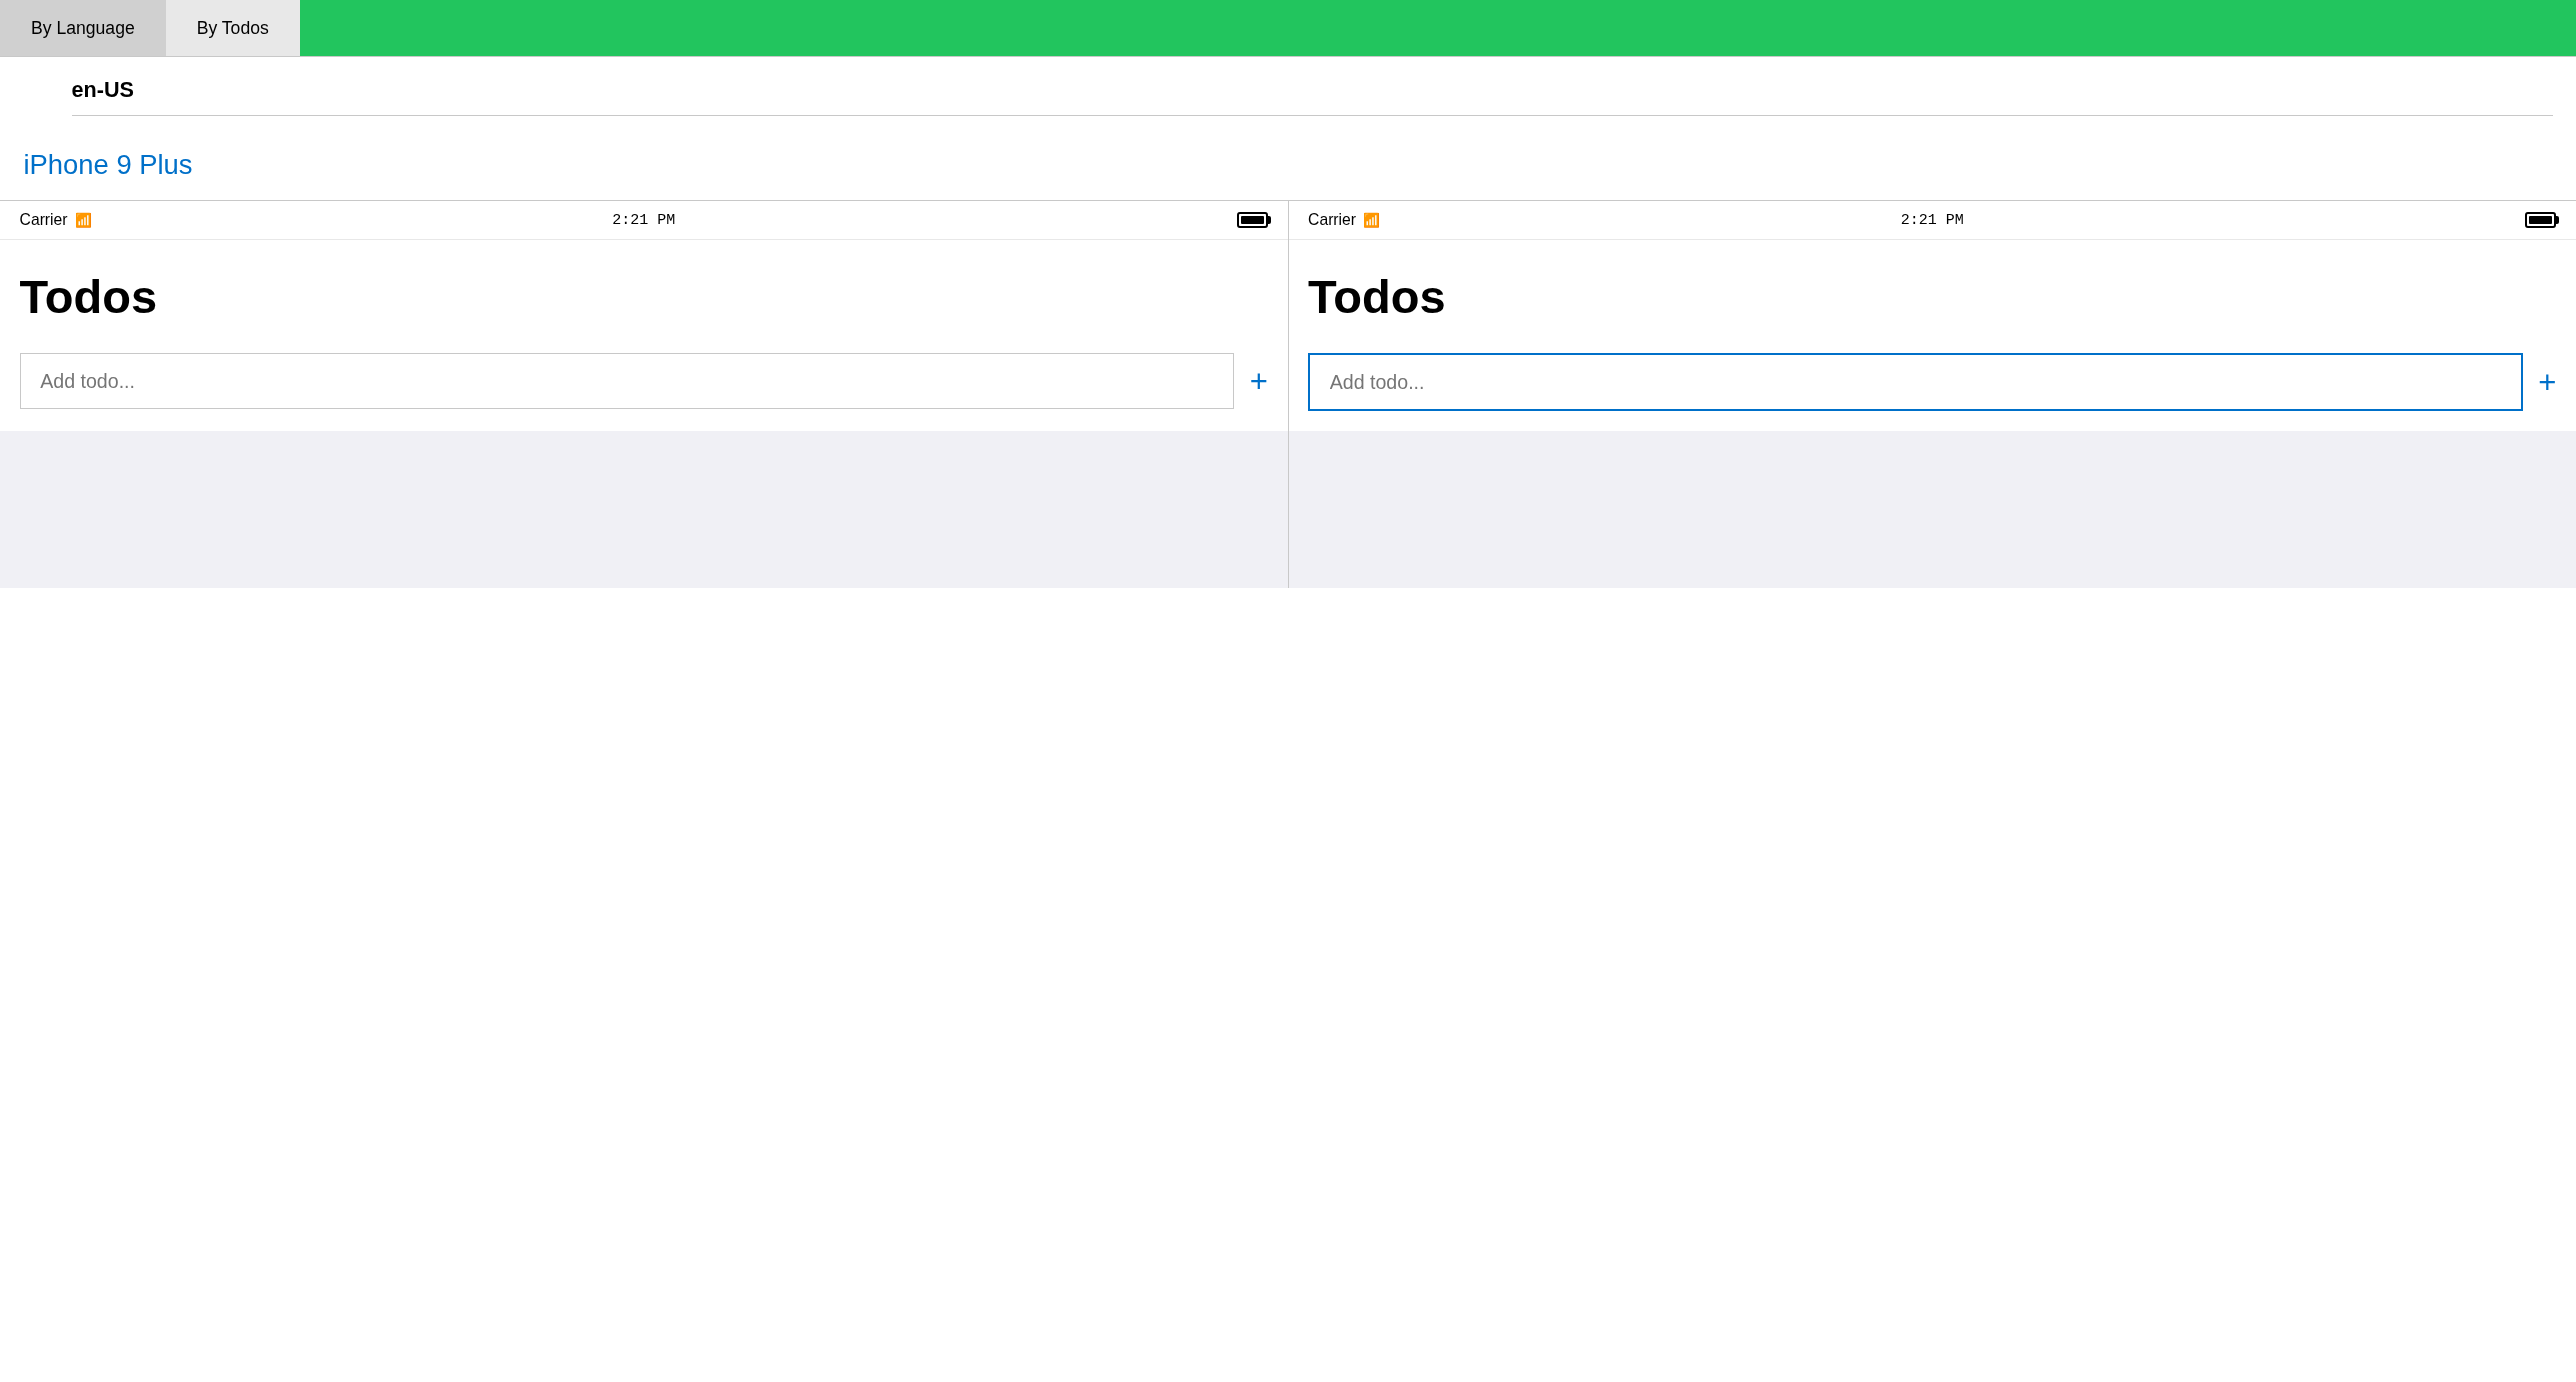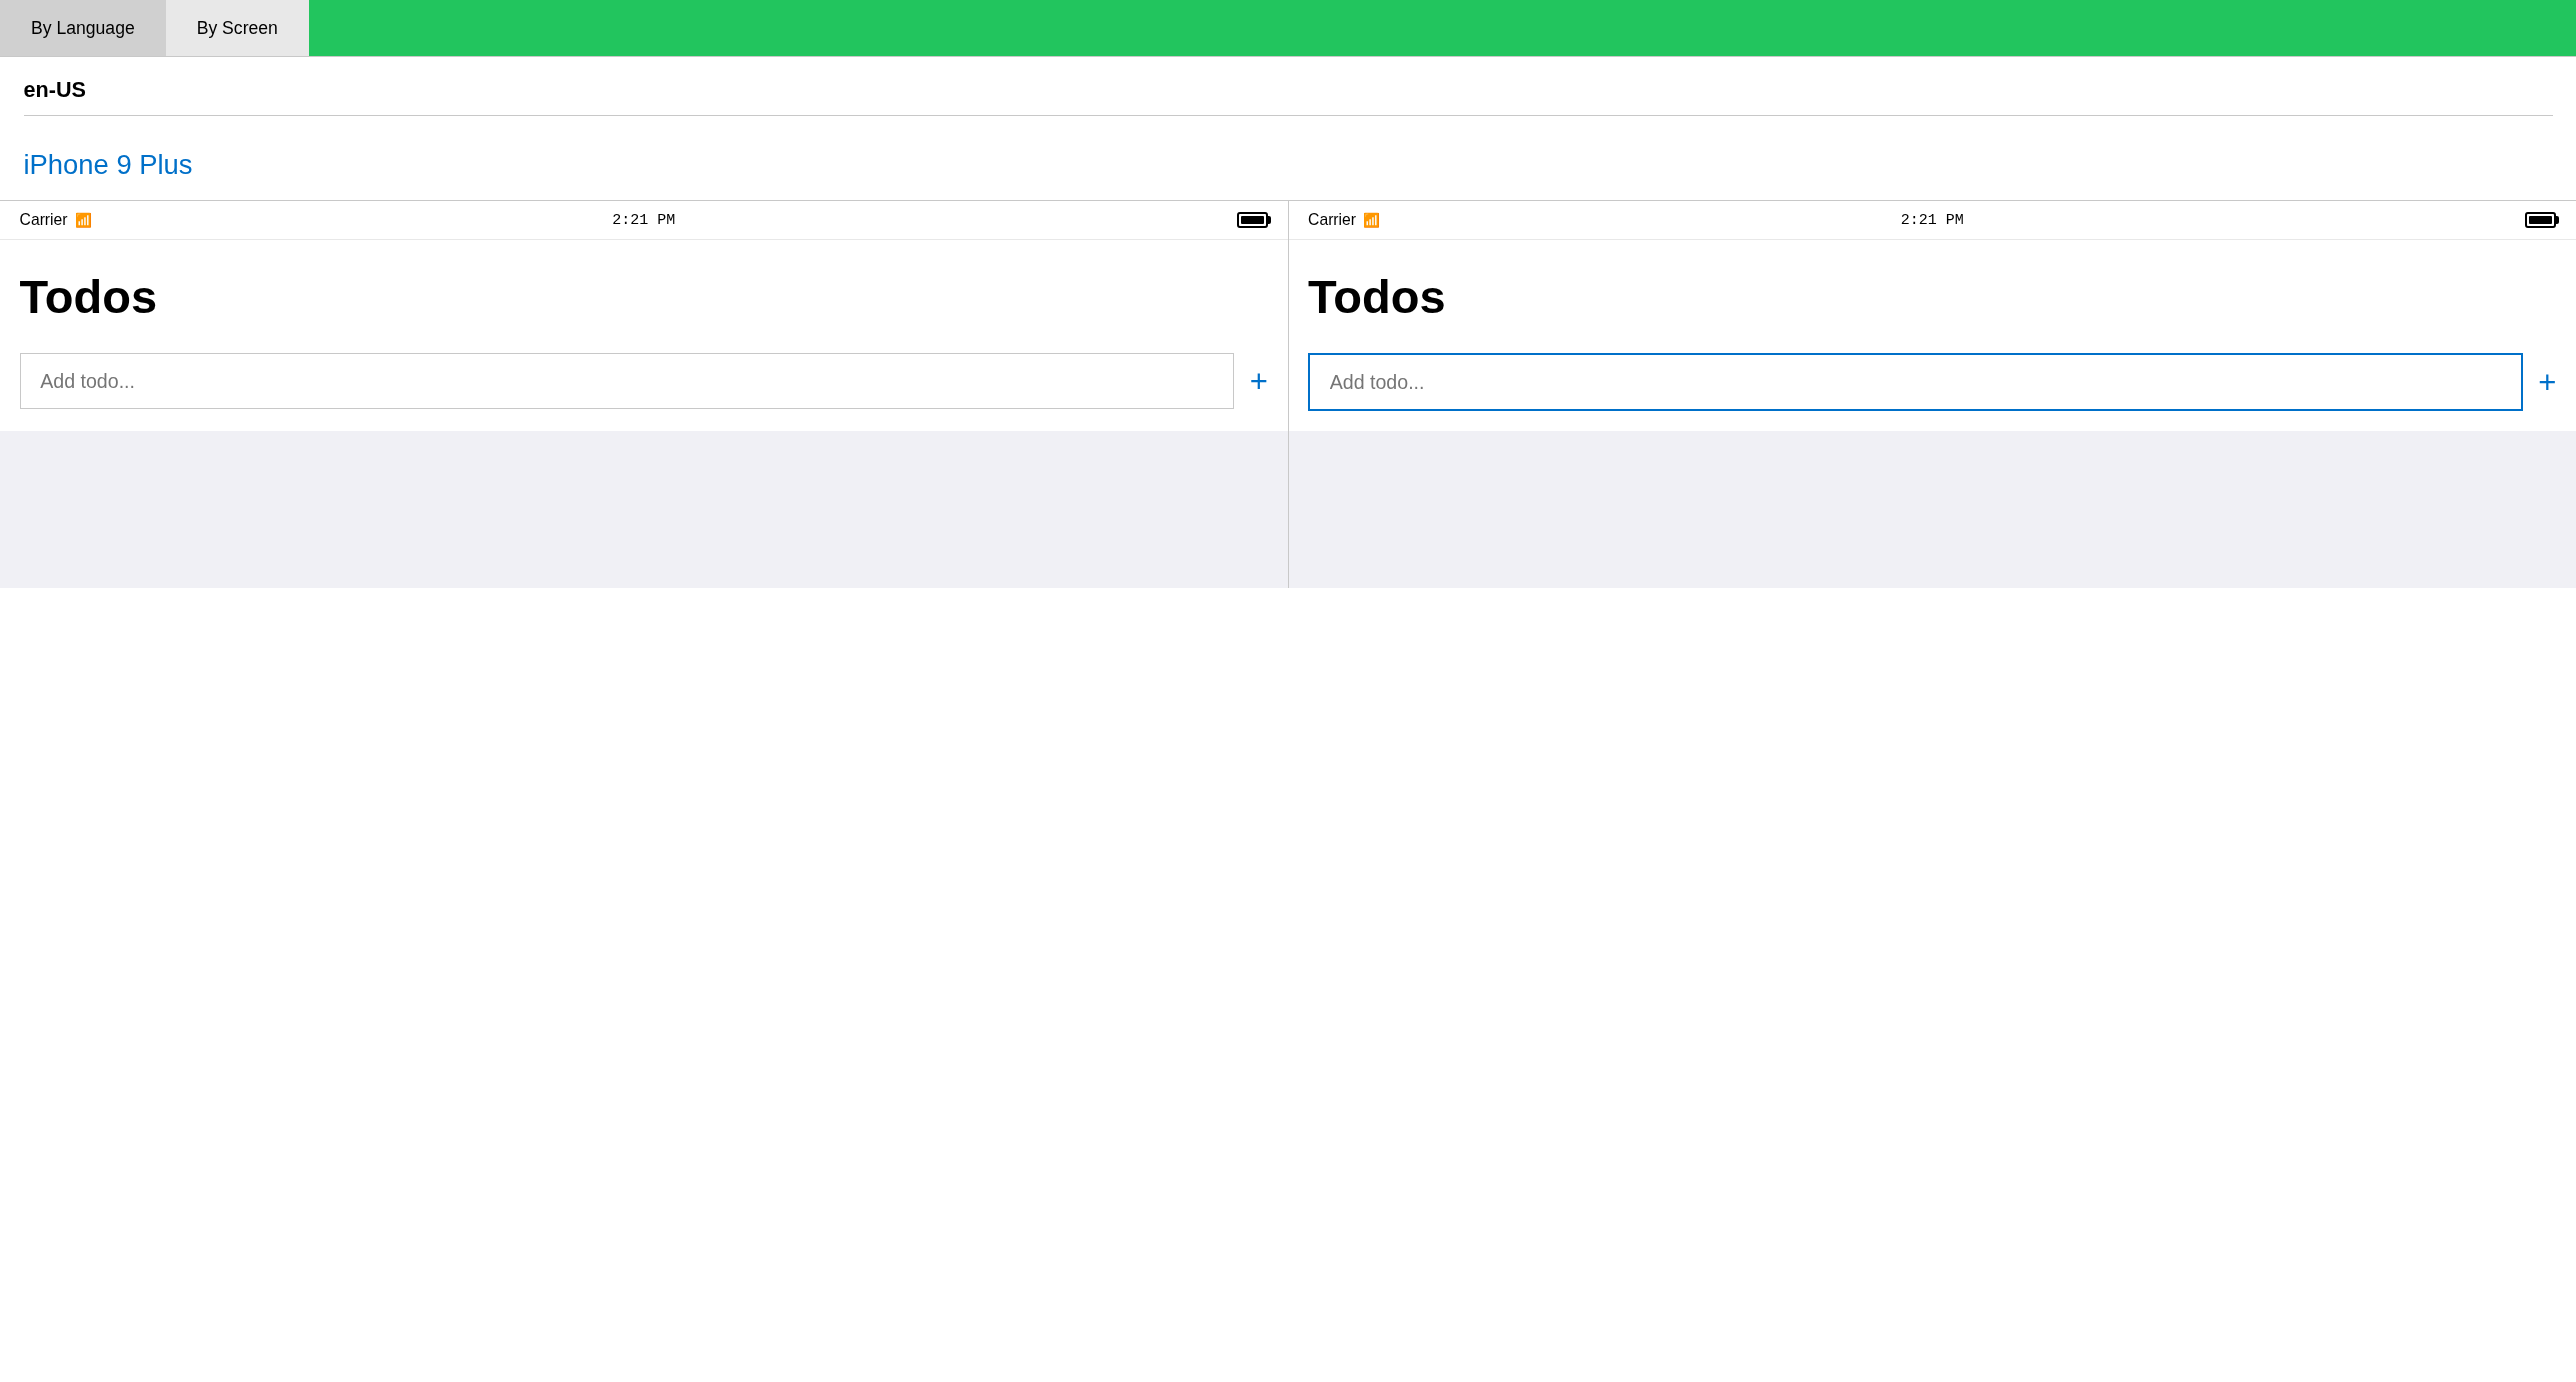--- a/index.html
+++ b/index.html
@@ -32,20 +32,21 @@
       font-weight: 400;
     }
 
     .tab-item:not(.active) {
       background: #e8e8e8;
     }
 
     
     .language-section {
       padding: 19.6px 23.5px 9.8px 23.5px;
+      margin-left: 48px;
     }
 
     .language-label {
       font-size: 21.6px;
       font-weight: 700;
     }
 
     .divider {
       height: 1px;
       background: #c8c8c8;
@@ -211,21 +212,21 @@
     .bottom-area {
       height: 157px;
       background: #f0f0f5;
     }
   </style>
 </head>
 <body>
 
 <div class="tab-bar">
   <button class="tab-item active">By Language</button>
-  <button class="tab-item">By Screen</button>
+  <button class="tab-item">By Todos</button>
 </div>
 
 <div class="language-section">
   <div class="language-label">en-US</div>
   <div class="divider"></div>
 </div>
 
 <div class="device-section">
   <a class="device-link" href="#">iPhone 9 Plus</a>
 </div>

